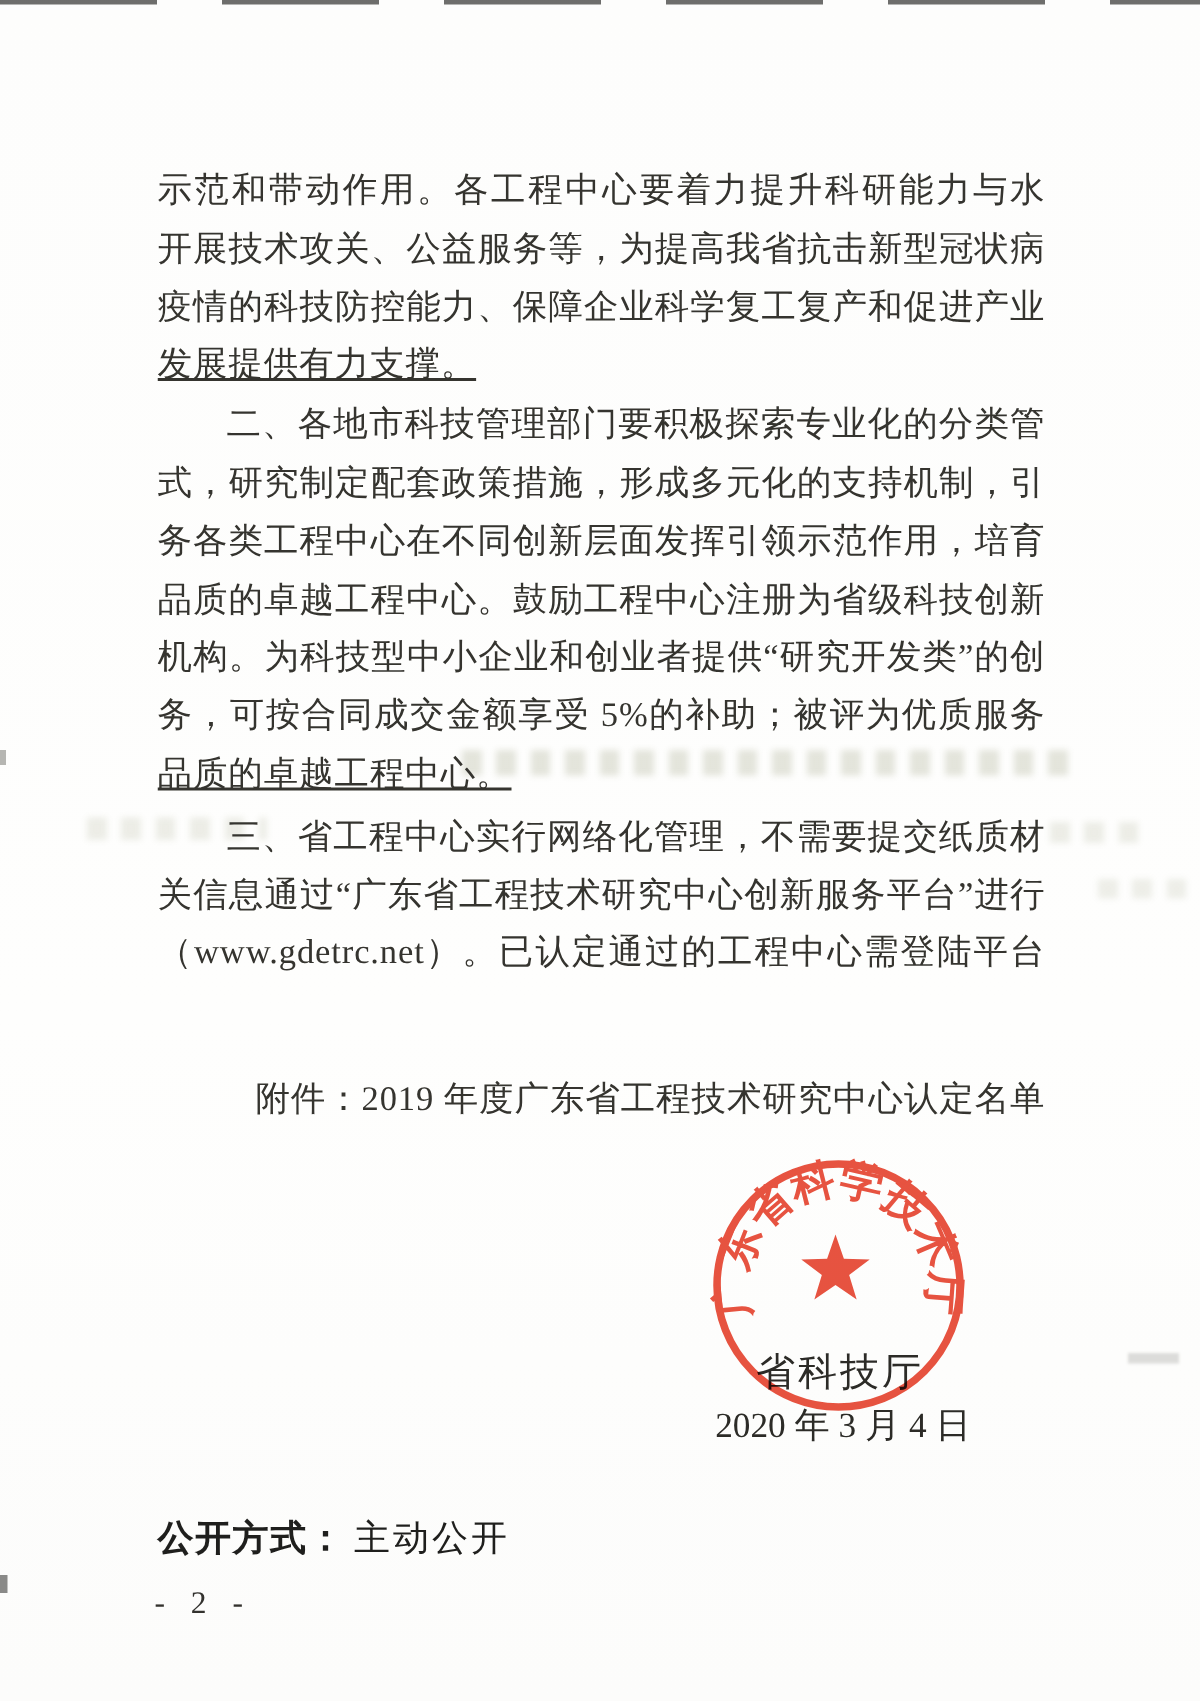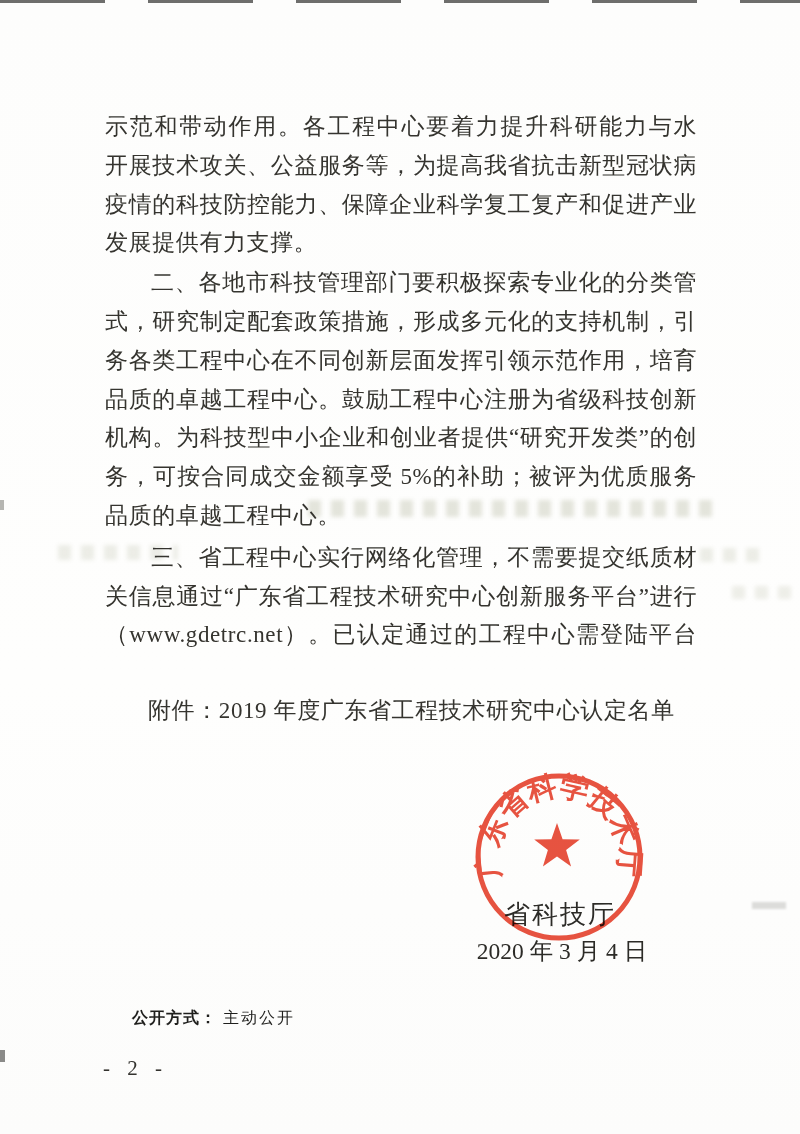--- a/index.html
+++ b/index.html
@@ -38,25 +38,25 @@
     font-size:23px; line-height:38.8px; letter-spacing:.6px;
   }
   .para { margin:0; }
   .para.p2 { margin-top:1px; }
   .para.p3 { margin-top:3px; }
   .line {
     height:38.8px; overflow:hidden;
     text-align:justify; text-align-last:justify; text-justify:inter-character;
   }
   .line.indent { text-indent:46px; }
-  .line.last { text-align-last:left; }
+  .line.last { text-align-last:left;text-decoration:underline; }
 
   .attachment {
-    margin-top:37px; height:38.8px; overflow:hidden;
-    text-indent:43px; text-align:left;
+    margin-top:59px; height:38.8px; overflow:hidden;
+    text-indent:43px; text-align:right;
   }
 
   
   .sig-agency {
     position:absolute; left:470px; top:896px; width:180px;
     text-align:center; font-size:26px; line-height:38px;
     color:#2c2b27; letter-spacing:2px; z-index:2;
   }
   .sig-date {
     position:absolute; left:468px; top:932px; width:188px;
@@ -66,21 +66,21 @@
 
   
   .seal {
     position:absolute; left:470px; top:769px; width:178px; height:178px;
     z-index:3; mix-blend-mode:multiply; opacity:.9;
   }
 
   
   .footer-method {
     position:absolute; left:105px; top:1001px;
-    font-size:16px; line-height:34px; color:#1f1f1d;margin-left:27px;
+    font-size:24px; line-height:49px; color:#1f1f1d;
   }
   .footer-method .label { font-family:"Liberation Sans","DejaVu Sans",sans-serif; font-weight:bold; letter-spacing:1px; }
   .footer-method .value { letter-spacing:2px; margin-left:6px; }
   .page-num {
     position:absolute; left:103px; top:1053px;
     font-size:21px; line-height:30px; letter-spacing:6px; color:#33322e;
   }
 </style>
 </head>
 <body>

